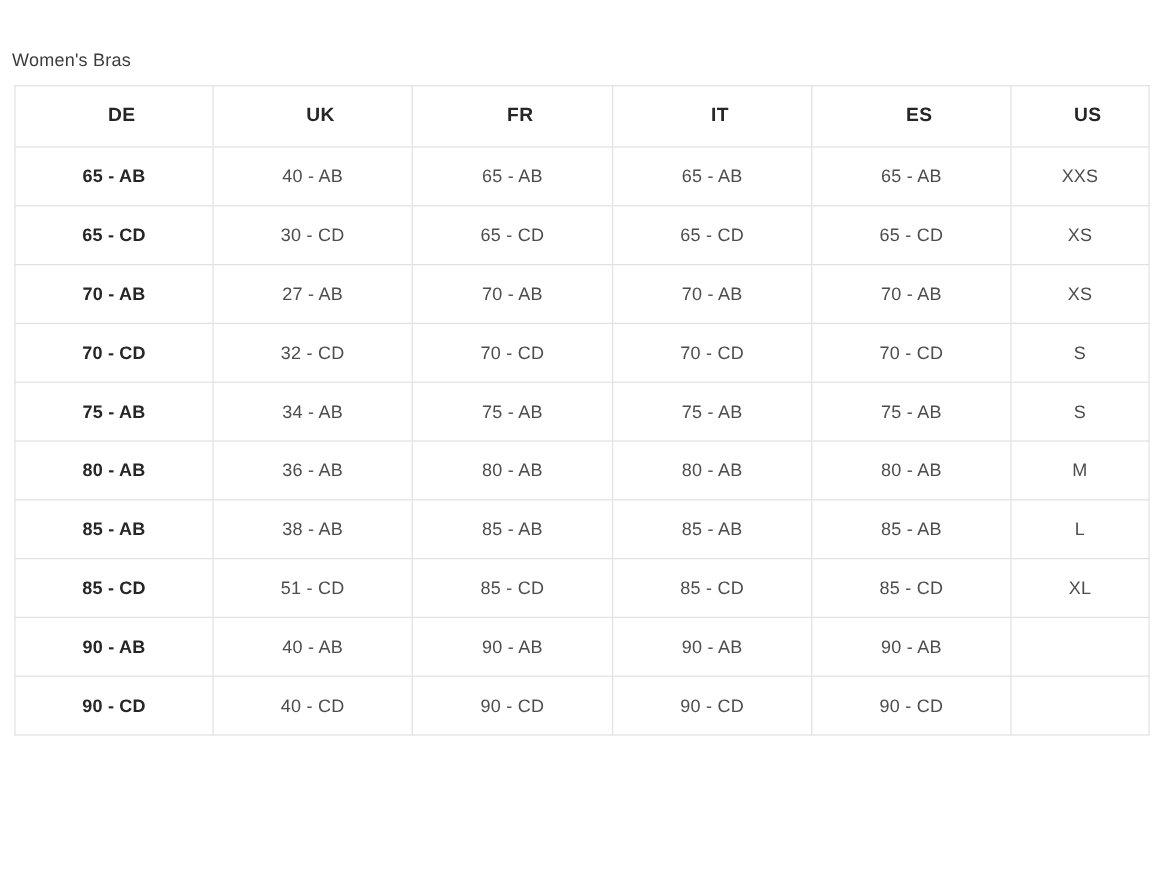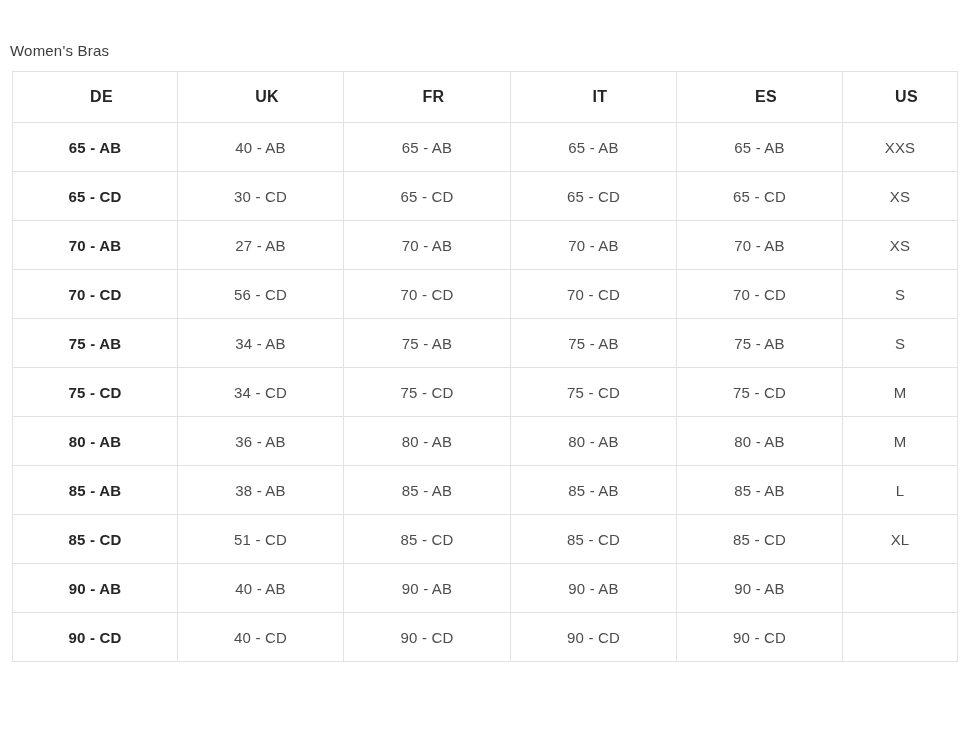--- a/index.html
+++ b/index.html
@@ -103,41 +103,33 @@
         <tr>
           <td class="de-cell">70 - AB</td>
           <td>27 - AB</td>
           <td>70 - AB</td>
           <td>70 - AB</td>
           <td>70 - AB</td>
           <td>XS</td>
         </tr>
         <tr>
           <td class="de-cell">70 - CD</td>
-          <td>56 - CD</td>
+          <td>32 - CD</td>
           <td>70 - CD</td>
           <td>70 - CD</td>
           <td>70 - CD</td>
           <td>S</td>
         </tr>
         <tr>
           <td class="de-cell">75 - AB</td>
           <td>34 - AB</td>
           <td>75 - AB</td>
           <td>75 - AB</td>
           <td>75 - AB</td>
           <td>S</td>
-        </tr>
-        <tr>
-          <td class="de-cell">75 - CD</td>
-          <td>34 - CD</td>
-          <td>75 - CD</td>
-          <td>75 - CD</td>
-          <td>75 - CD</td>
-          <td>M</td>
         </tr>
         <tr>
           <td class="de-cell">80 - AB</td>
           <td>36 - AB</td>
           <td>80 - AB</td>
           <td>80 - AB</td>
           <td>80 - AB</td>
           <td>M</td>
         </tr>
         <tr>

